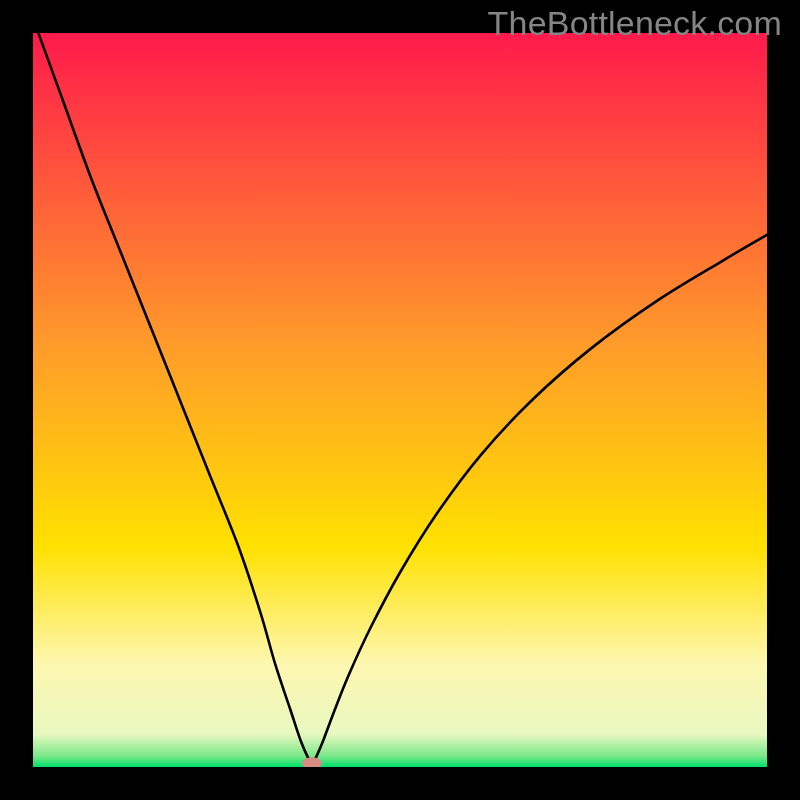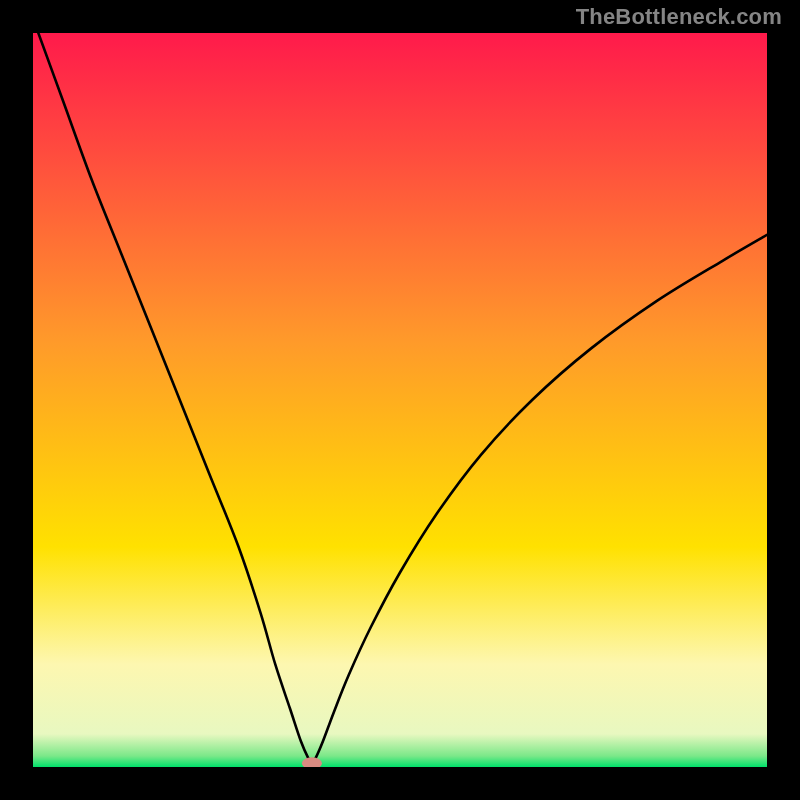--- a/index.html
+++ b/index.html
@@ -17,22 +17,22 @@
     width: 800px;
     height: 800px;
     background: #000;
   }
   .watermark {
     position: absolute;
     top: 4px;
     right: 18px;
     color: #858585;
     font-family: Arial, Helvetica, sans-serif;
-    font-size: 22px;
-    font-weight: 700;
+    font-size: 34px;
+    font-weight: 400;
     letter-spacing: 0.2px;
     user-select: none;
   }
   svg {
     position: absolute;
     top: 0;
     left: 0;
   }
 </style>
 </head>

